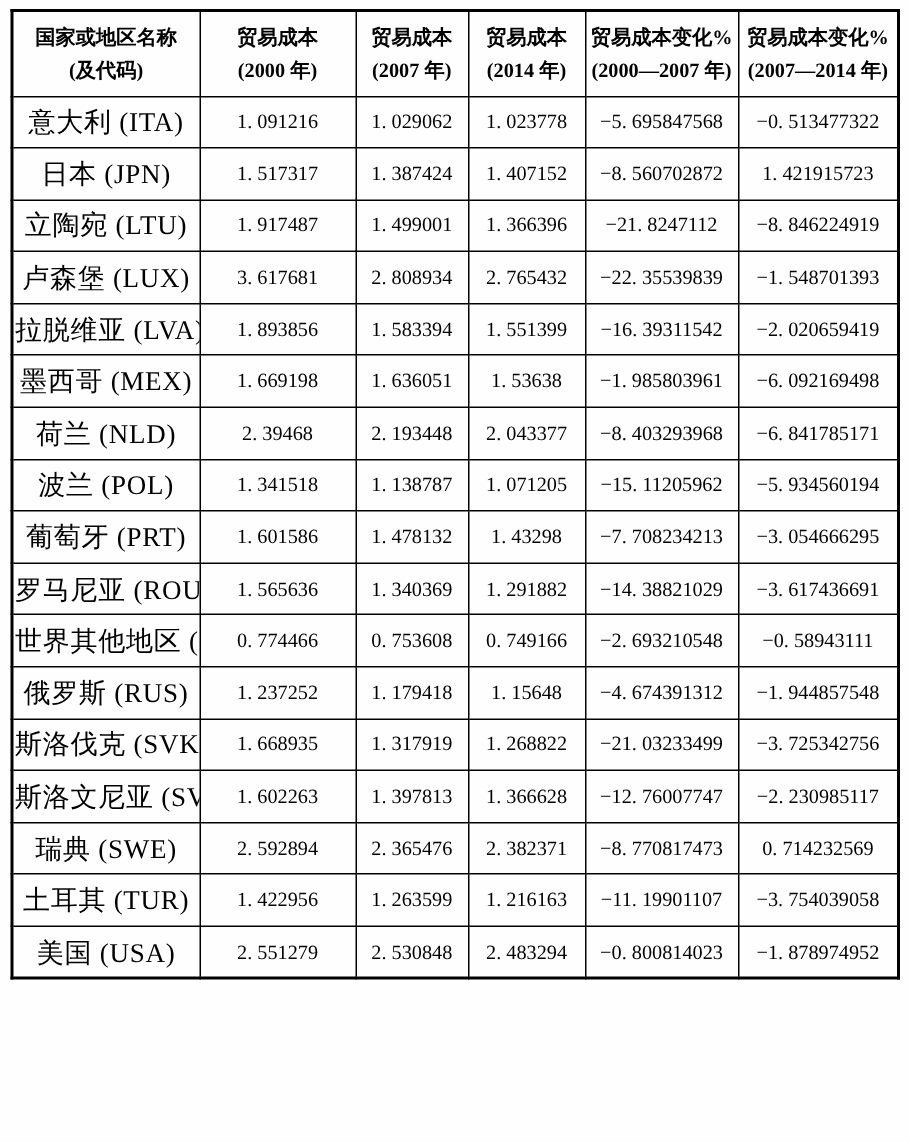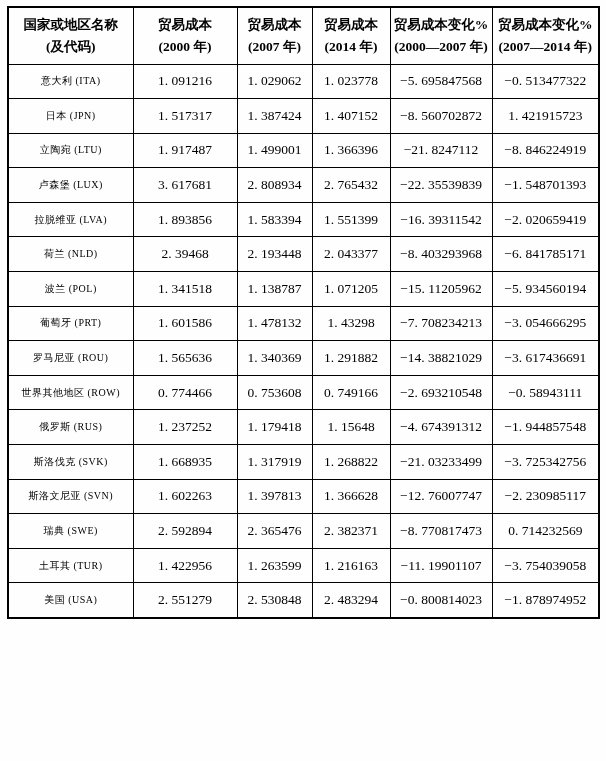--- a/index.html
+++ b/index.html
@@ -53,21 +53,21 @@
   }
   th .hline + .hline {
     margin-top: 9px;
     text-align: center;
   }
   td {
     font-size: 13.5px;
     font-weight: normal;
   }
   td.country-cell {
-    font-size: 10px;
+    font-size: 18px;
     letter-spacing: 0.5px;
   }
 </style>
 </head>
 <body>
 
 <div class="page">
   <table class="trade-table">
     <colgroup>
       <col style="width:125px">
@@ -145,20 +145,28 @@
 
   <tr>
     <td class="country-cell">拉脱维亚 (LVA)</td>
     <td>1. 893856</td>
     <td>1. 583394</td>
     <td>1. 551399</td>
     <td>−16. 39311542</td>
     <td>−2. 020659419</td>
   </tr>
 
+  <tr>
+    <td class="country-cell">墨西哥 (MEX)</td>
+    <td>1. 669198</td>
+    <td>1. 636051</td>
+    <td>1. 53638</td>
+    <td>−1. 985803961</td>
+    <td>−6. 092169498</td>
+  </tr>
 
 
   <tr>
     <td class="country-cell">荷兰 (NLD)</td>
     <td>2. 39468</td>
     <td>2. 193448</td>
     <td>2. 043377</td>
     <td>−8. 403293968</td>
     <td>−6. 841785171</td>
   </tr>

